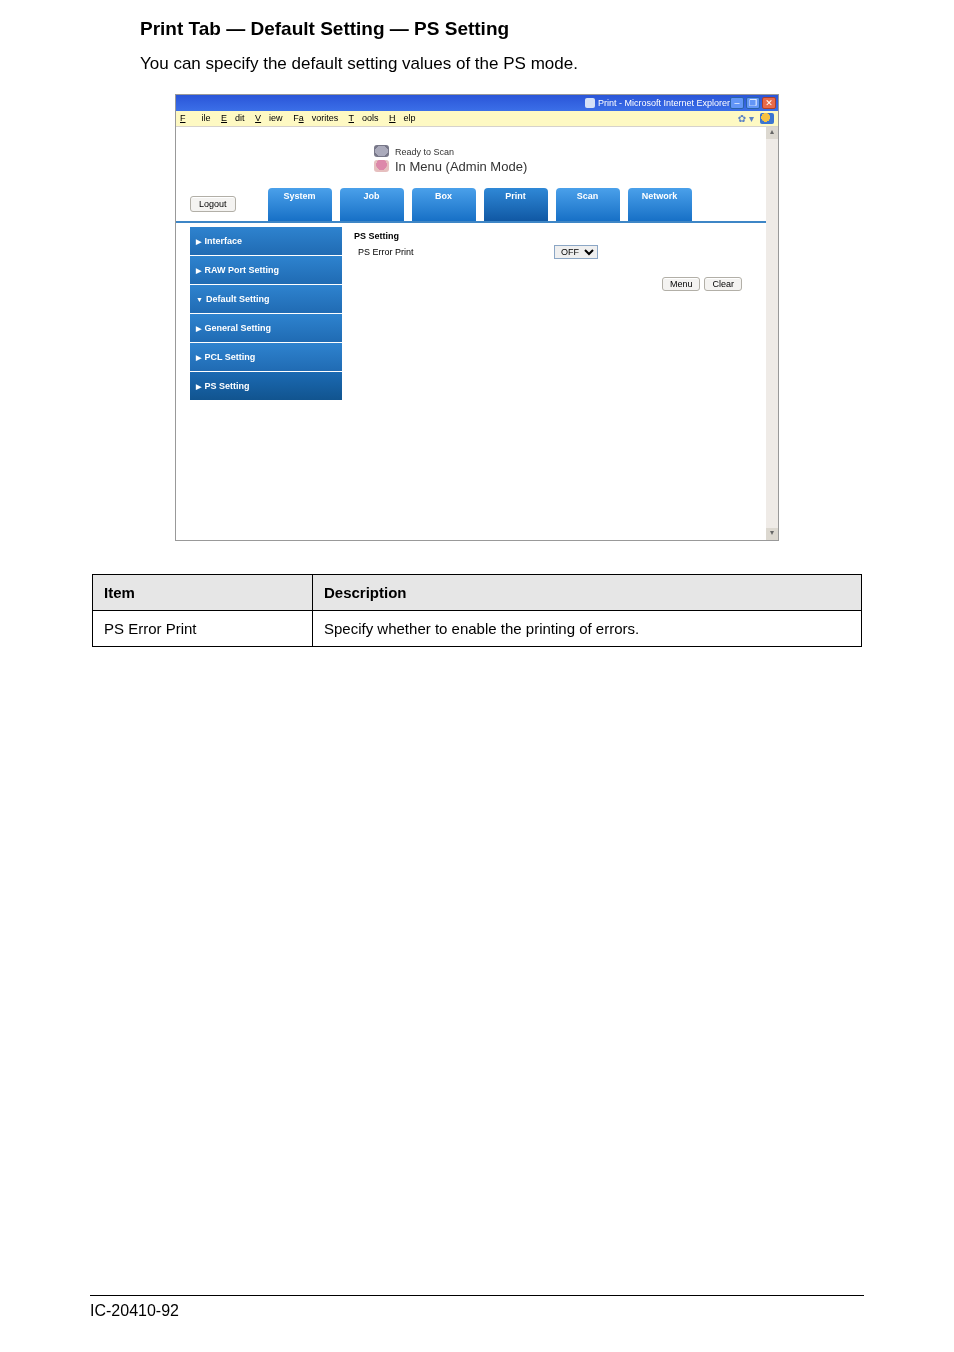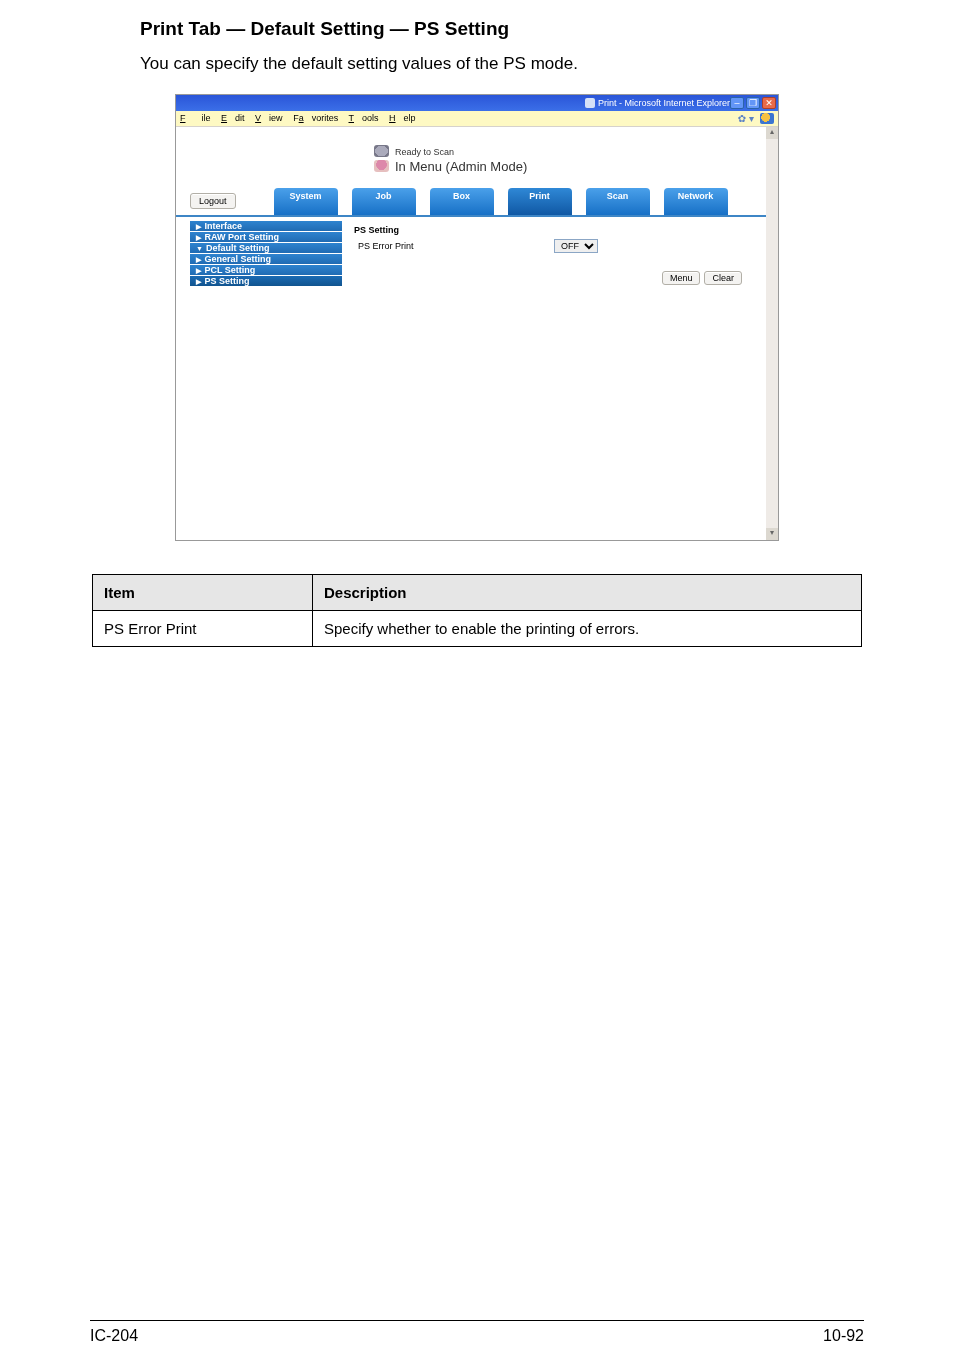--- a/index.html
+++ b/index.html
@@ -61,45 +61,45 @@
 
     .status-line {
       display: flex; align-items: flex-end; gap: 6px; padding: 18px 0 2px 198px; font-size: 9px; color: #333;
     }
     .status-icon { width: 15px; height: 12px; background: radial-gradient(ellipse at center, #aab 0 60%, #778 62%); border-radius: 3px; }
     .status-line2 { display: flex; align-items: center; gap: 6px; padding: 0 0 0 198px; font-size: 13px; color: #333; }
     .status-icon2 { width: 15px; height: 12px; background: radial-gradient(circle at 50% 40%, #d8a 0 50%, #e6bfbf 52%); border-radius: 3px; }
 
     .tabs-row { display: flex; align-items: center; gap: 6px; padding: 14px 0 0 14px; }
     .tbutton { font-size: 9px; padding: 2px 8px; background: #f4f3f1; border: 1px solid #b2afa7; border-radius: 3px; box-shadow: inset 0 1px 0 #fff; }
-    .tab { font-size: 9px; color: #fff; width: 64px; height: 27px; line-height: 17px; text-align: center; font-weight: 700; background: linear-gradient(#4aa0ea,#1770c6); border-top-left-radius: 4px; border-top-right-radius: 4px; margin-left: 14px; }
+    .tab { font-size: 9px; color: #fff; width: 64px; height: 33px; line-height: 17px; text-align: center; font-weight: 700; background: linear-gradient(#4aa0ea,#1770c6); border-top-left-radius: 4px; border-top-right-radius: 4px; margin-left: 8px; }
     .tab.active { background: linear-gradient(#2f88d6,#1058a4); }
     .tab-row-inner { display: flex; margin-left: 18px; }
 
     .cols { display: flex; gap: 8px; padding: 4px 12px 0 14px; border-top: 2px solid #3e86c6; margin-top: 0; }
     .sidebar { width: 152px; }
-    .sb-item { font-size: 9px; color: #fff; font-weight: 700; padding: 0 6px; background: linear-gradient(#2e83cf,#206bb3); border-bottom: 1px solid #fff; }
+    .sb-item { font-size: 9px; color: #fff; font-weight: 700; padding: 9px 6px; background: linear-gradient(#2e83cf,#206bb3); border-bottom: 1px solid #fff; }
     .sb-item::before { content: "▶"; font-size: 7px; margin-right: 3px; }
     .sb-item.down::before { content: "▼"; }
     .sb-item.active { background: linear-gradient(#1b6ab3,#11548f); }
 
     .panel { flex: 1; position: relative; padding: 2px 4px; }
     .panel-title { font-size: 9px; font-weight: 700; margin: 2px 0 4px; }
     .panel-row { display: flex; align-items: center; font-size: 9px; }
     .panel-row .pl { width: 200px; padding-left: 4px; }
     .panel-row select { font-size: 9px; padding: 0 2px; border: 1px solid #8ba6c5; }
     .btn-row { text-align: right; margin-top: 18px; padding-right: 8px; display: flex; justify-content: flex-end; gap: 4px; }
     .btn-row .tbutton { padding: 1px 7px; }
 
     .tbl { width: 770px; margin: 33px auto 0; border-collapse: collapse; font-size: 15px; padding-left: 22px; }
     .tbl th, .tbl td { border: 1px solid #000; padding: 9px 11px; text-align: left; }
     .tbl th { background: #e6e6e6; font-weight: 700; }
     .tbl td.k { width: 220px; }
 
-    .footer { position: absolute; left: 90px; right: 90px; bottom: 25px; border-top: 1.5px solid #000; display: flex; justify-content: space-between; padding-top: 6px; font-size: 16px; }
+    .footer { position: absolute; left: 90px; right: 90px; bottom: 50px; border-top: 1.5px solid #000; display: flex; padding-top: 6px; font-size: 16px; }
   </style>
 </head>
 <body>
 
 <div class="page">
 
 
   <h3 class="section-heading">Print Tab — Default Setting — PS Setting</h3>
   <p class="section-body">You can specify the default setting values of the PS mode.</p>
 

